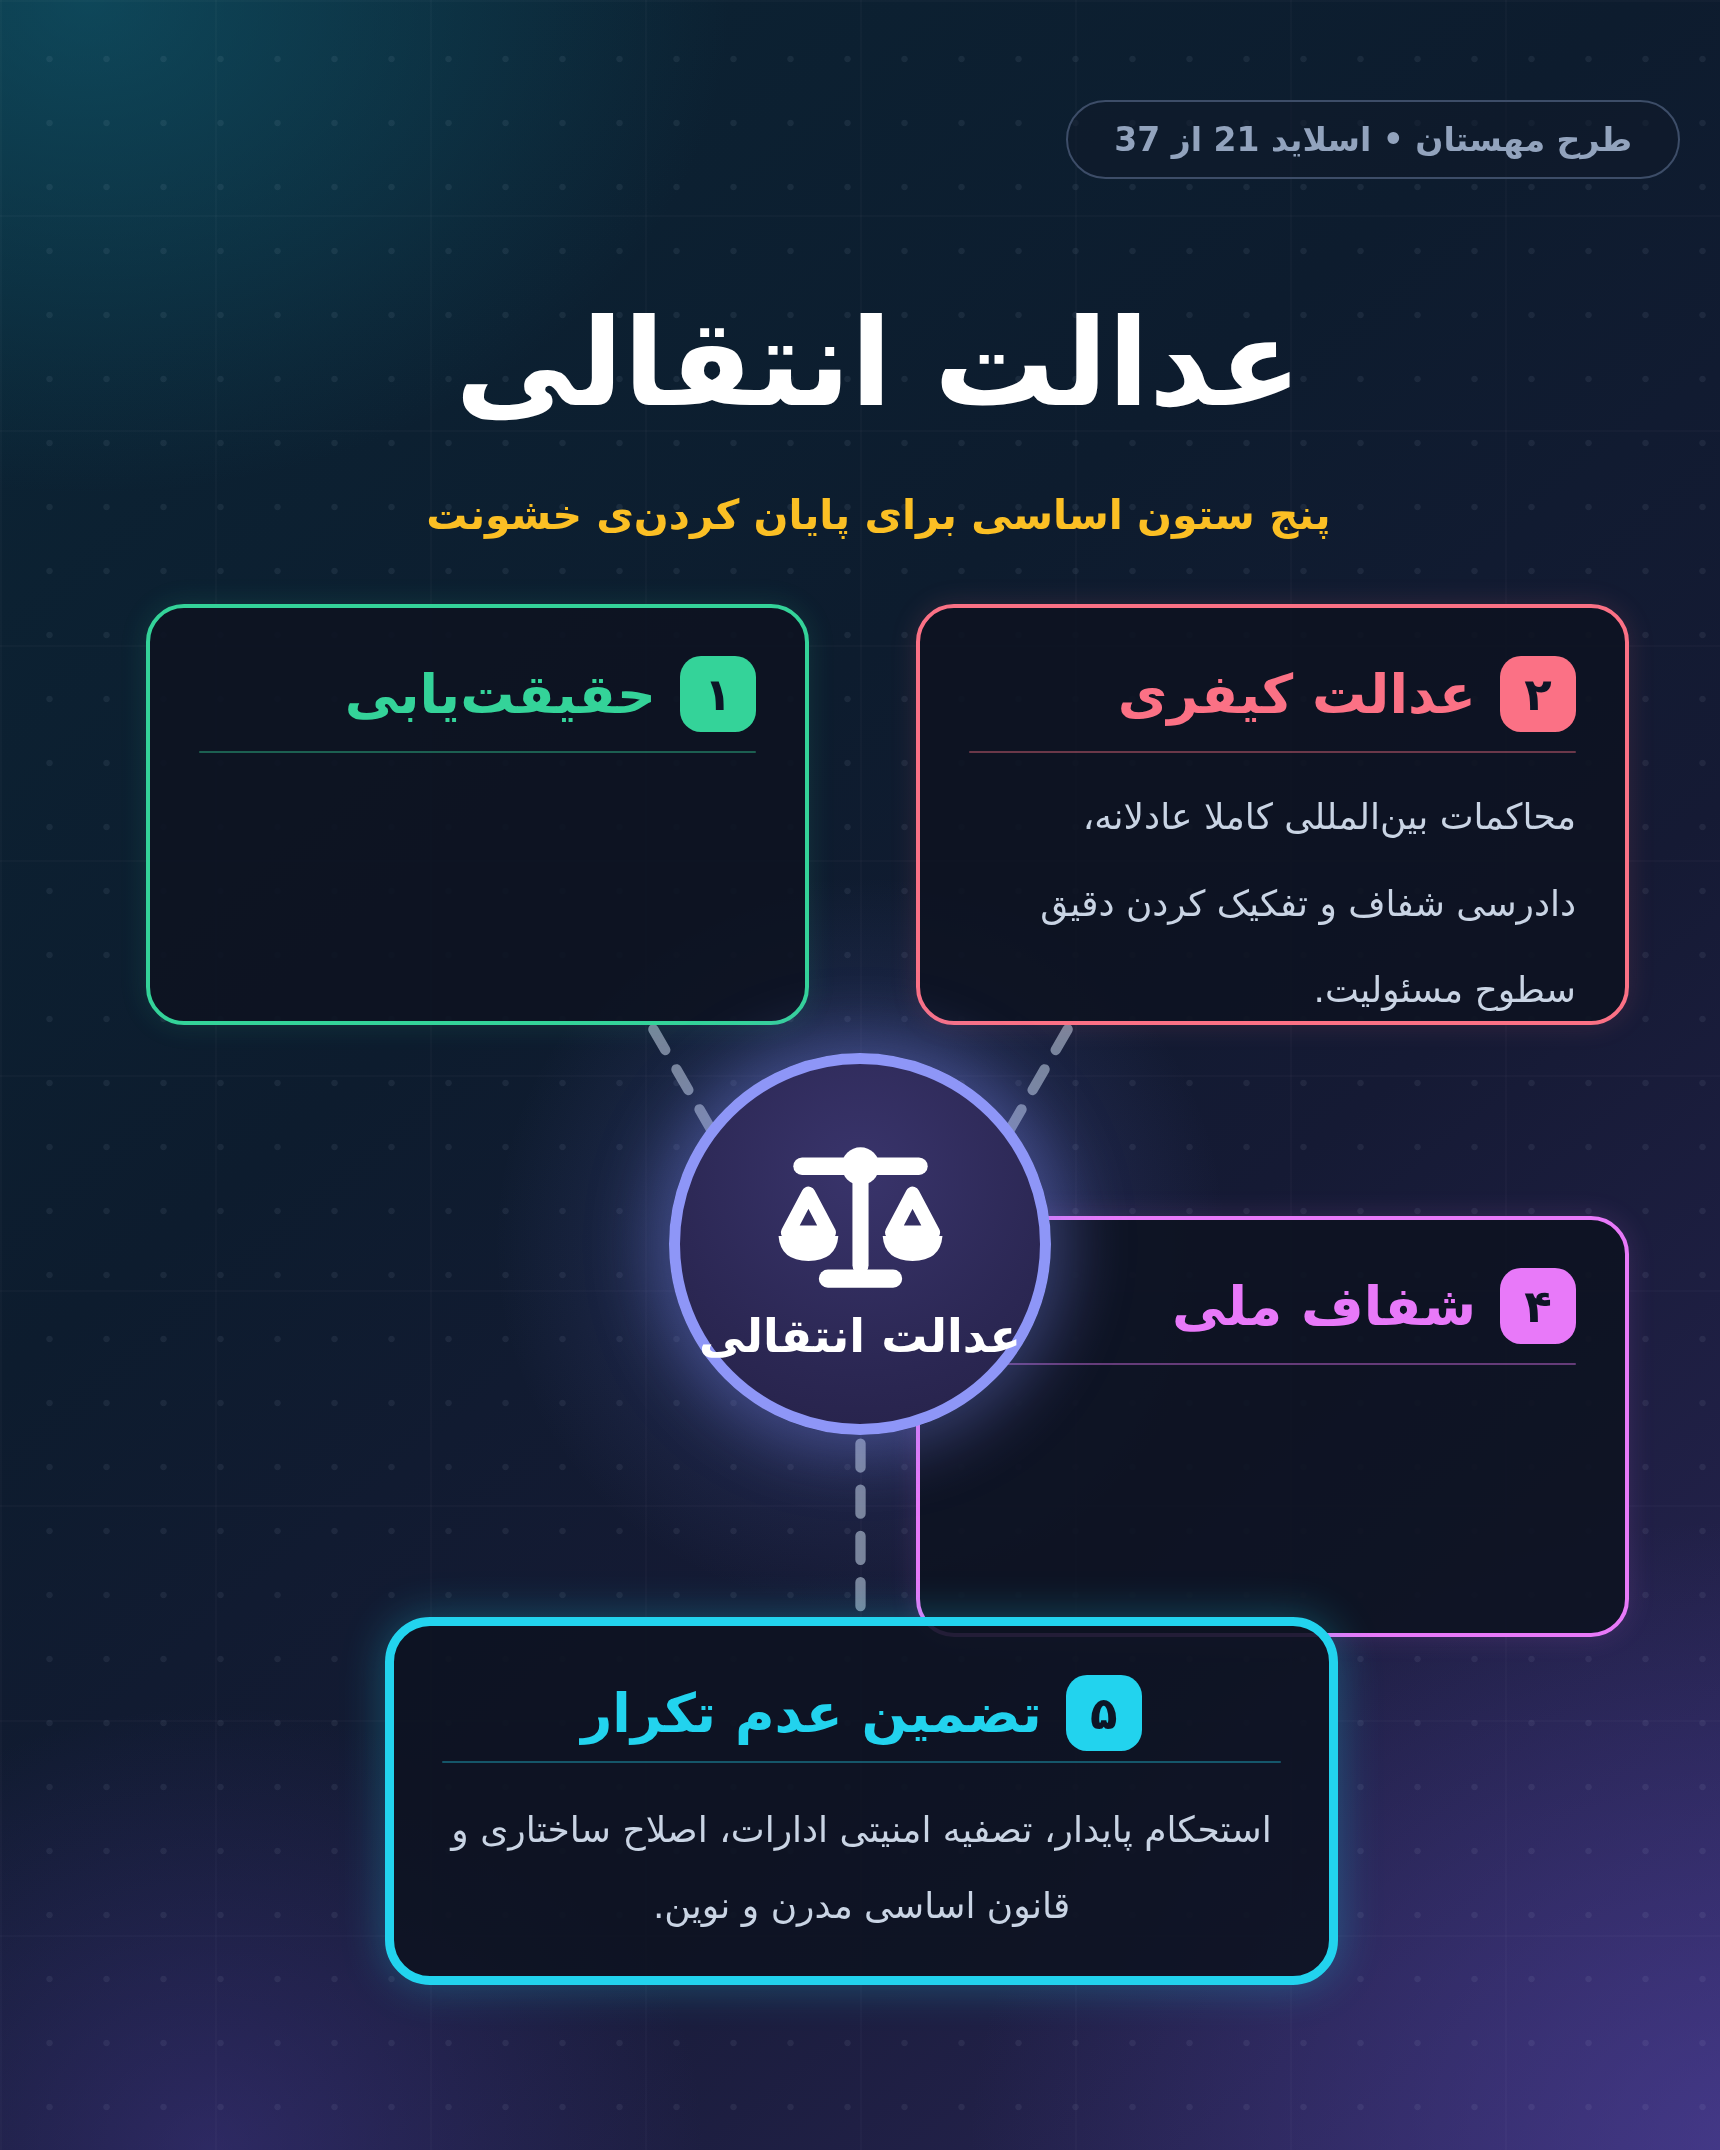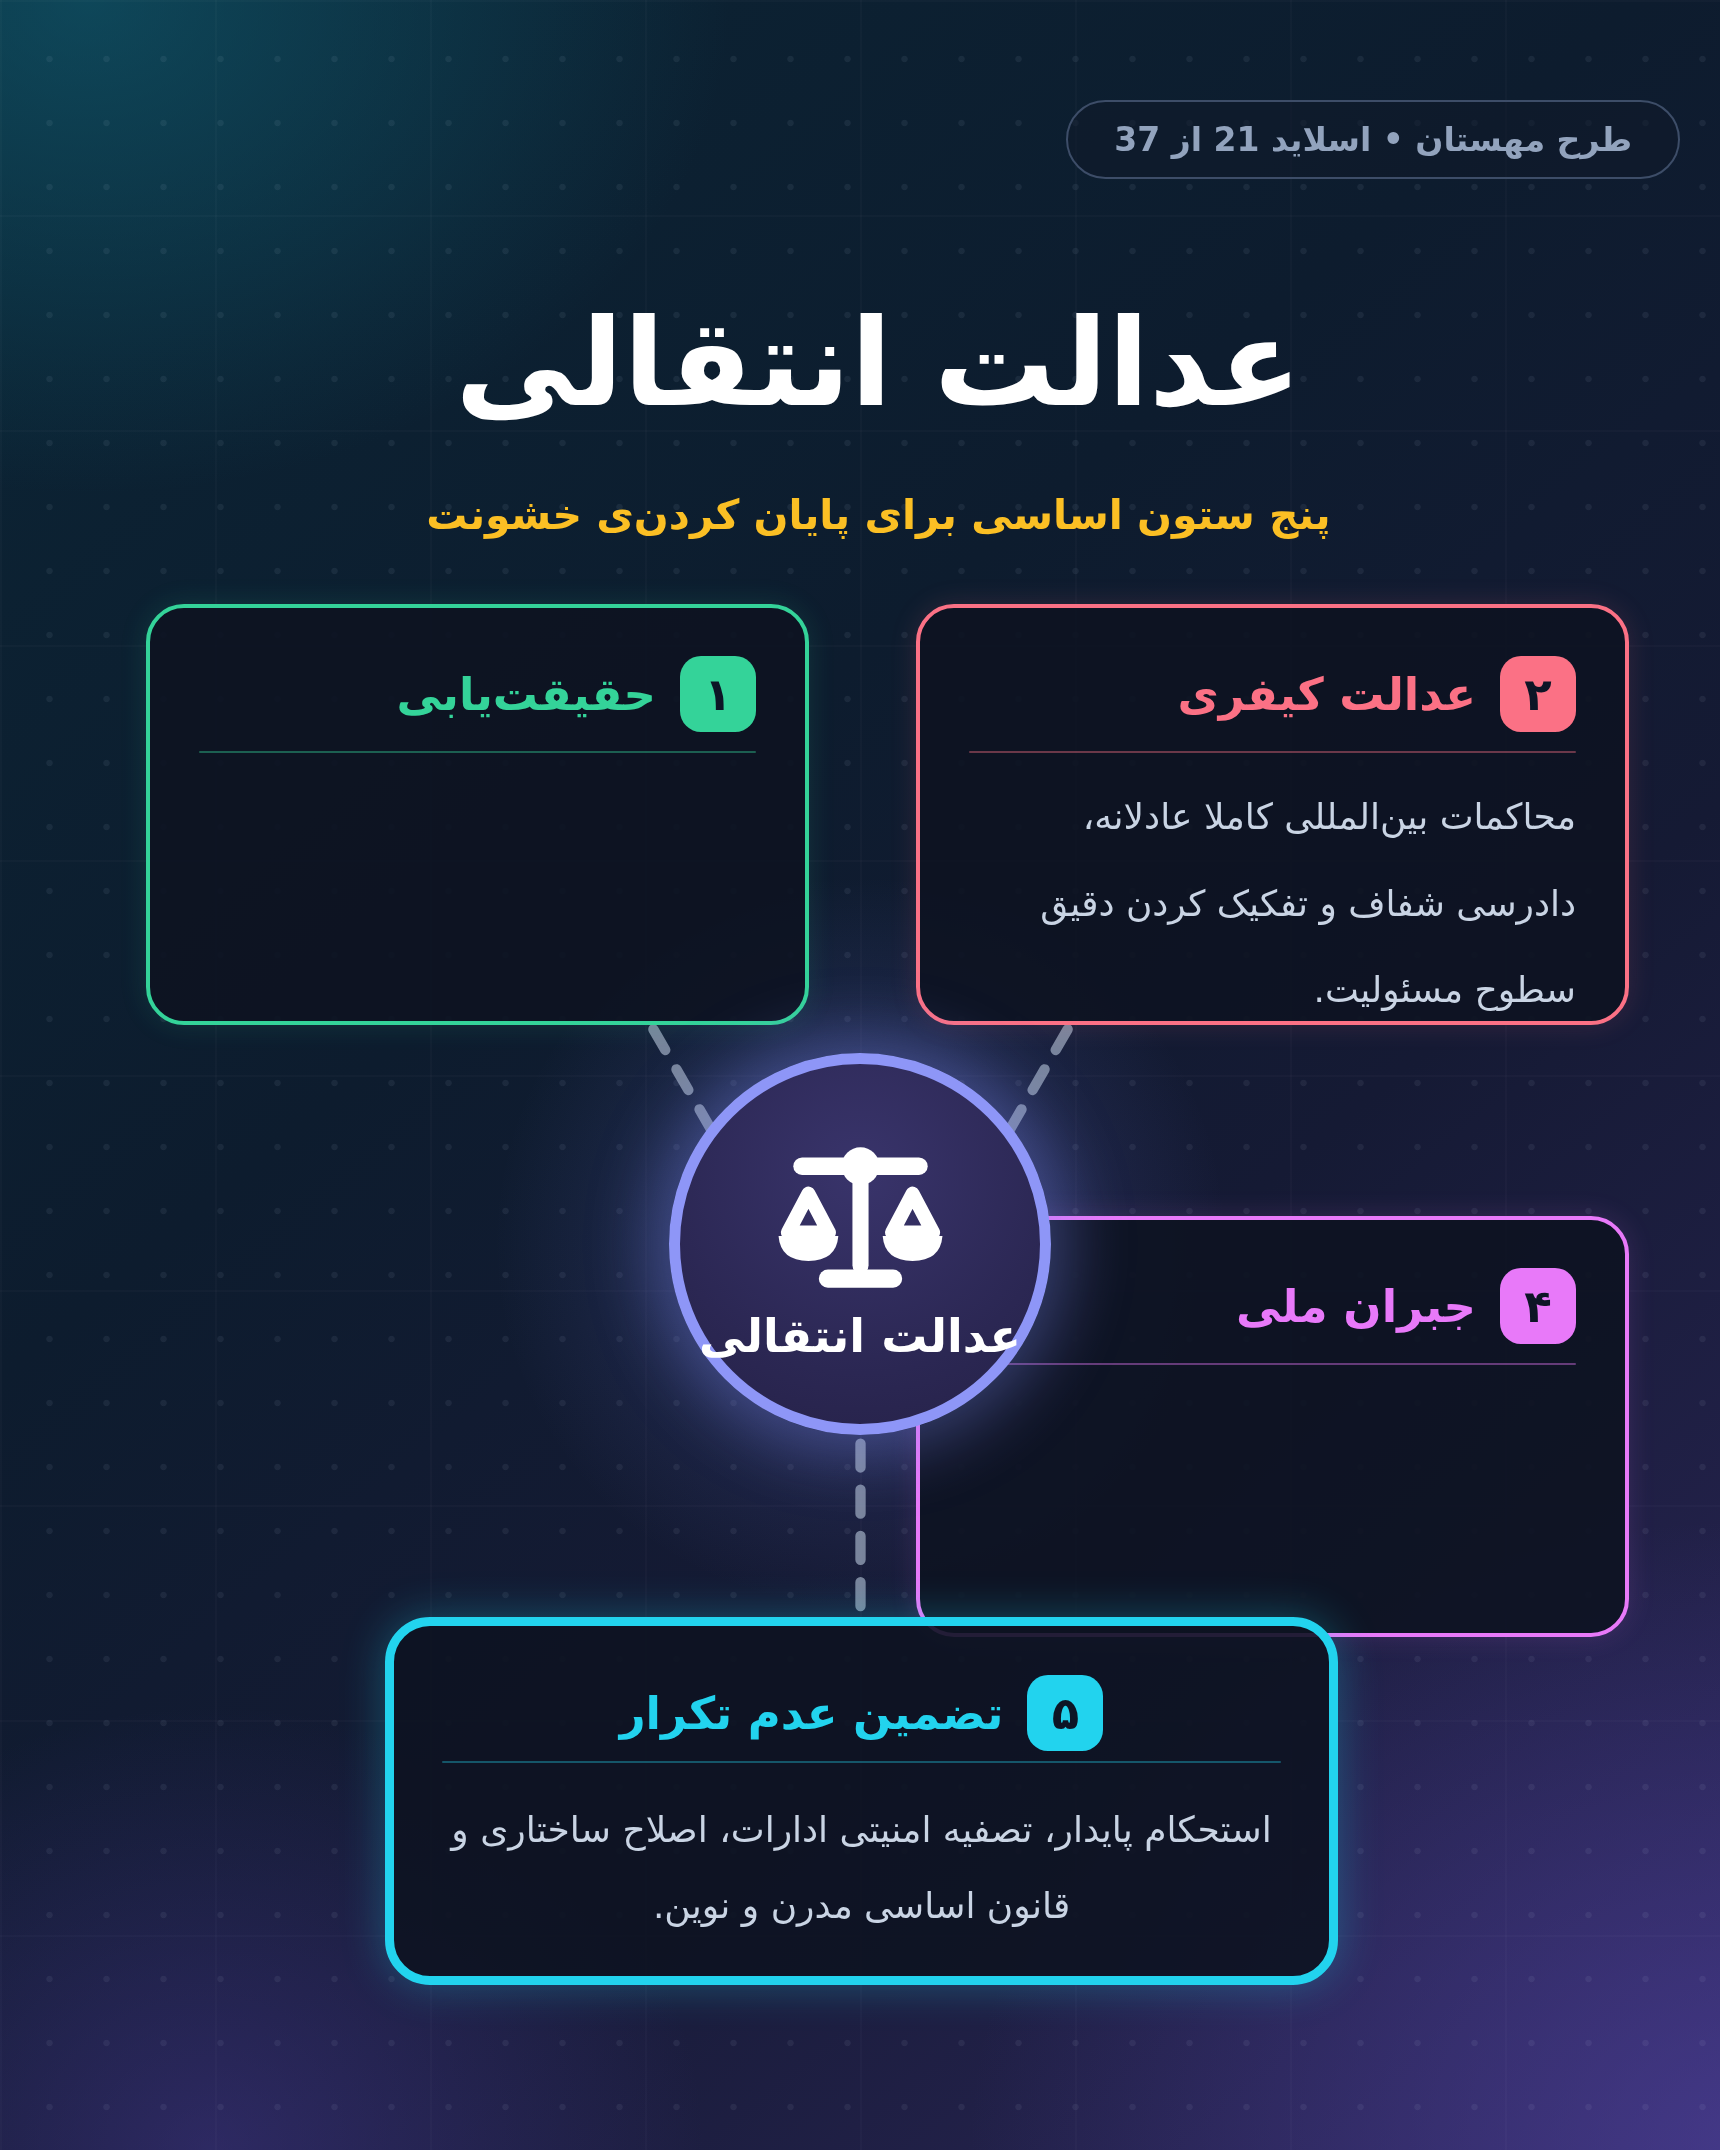--- a/index.html
+++ b/index.html
@@ -71,21 +71,21 @@
     padding:49px 48px 32px;box-shadow:0 0 44px rgba(34,211,238,.30);
   }
 
   .card-header{display:flex;align-items:center;gap:24px;}
   .card-5 .card-header{justify-content:center;}
   .badge-num{
     width:76px;height:76px;border-radius:21px;flex:0 0 auto;
     display:flex;align-items:center;justify-content:center;
     font-size:45px;font-weight:bold;color:#0d1526;
   }
-  .card-title{font-size:45px;font-weight:bold;white-space:nowrap;}
+  .card-title{font-size:54px;font-weight:bold;white-space:nowrap;}
   .sep{height:2.4px;margin-top:19px;border-radius:1.6px;}
   .card-5 .sep{margin-top:9.6px;}
   .body-text{margin-top:21px;font-size:36px;line-height:2.4;color:#c9d4e4;text-align:right;}
   .card-5 .body-text{text-align:center;line-height:2.1;margin-top:29px;}
 
   .c-green  .badge-num{background:#34d399;} .c-green  .card-title{color:#34d399;} .c-green  .sep{background:rgba(52,211,153,.40);}
   .c-rose   .badge-num{background:#fb7185;} .c-rose   .card-title{color:#fb7185;} .c-rose   .sep{background:rgba(251,113,133,.40);}
   .c-amber  .badge-num{background:#fbbf24;} .c-amber  .card-title{color:#fbbf24;} .c-amber  .sep{background:rgba(251,191,36,.40);} .c-fuchsia .badge-num{background:#e879f9;} .c-fuchsia .card-title{color:#e879f9;} .c-fuchsia .sep{background:rgba(232,121,249,.40);}
   .c-cyan   .badge-num{background:#22d3ee;} .c-cyan   .card-title{color:#22d3ee;} .c-cyan   .sep{background:rgba(34,211,238,.35);}
 
@@ -135,21 +135,21 @@
       <div class="card-title">عدالت کیفری</div>
     </div>
     <div class="sep"></div>
     <div class="body-text">محاکمات بین‌المللی کاملا عادلانه، دادرسی شفاف و تفکیک کردن دقیق سطوح مسئولیت.</div>
   </div>
 
 
   <div class="card card-4 c-fuchsia">
     <div class="card-header">
       <div class="badge-num">۴</div>
-      <div class="card-title">جبران ملی</div>
+      <div class="card-title">شفاف ملی</div>
     </div>
     <div class="sep"></div>
   </div>
 
   <div class="card card-5 c-cyan">
     <div class="card-header">
       <div class="badge-num">۵</div>
       <div class="card-title">تضمین عدم تکرار</div>
     </div>
     <div class="sep"></div>

